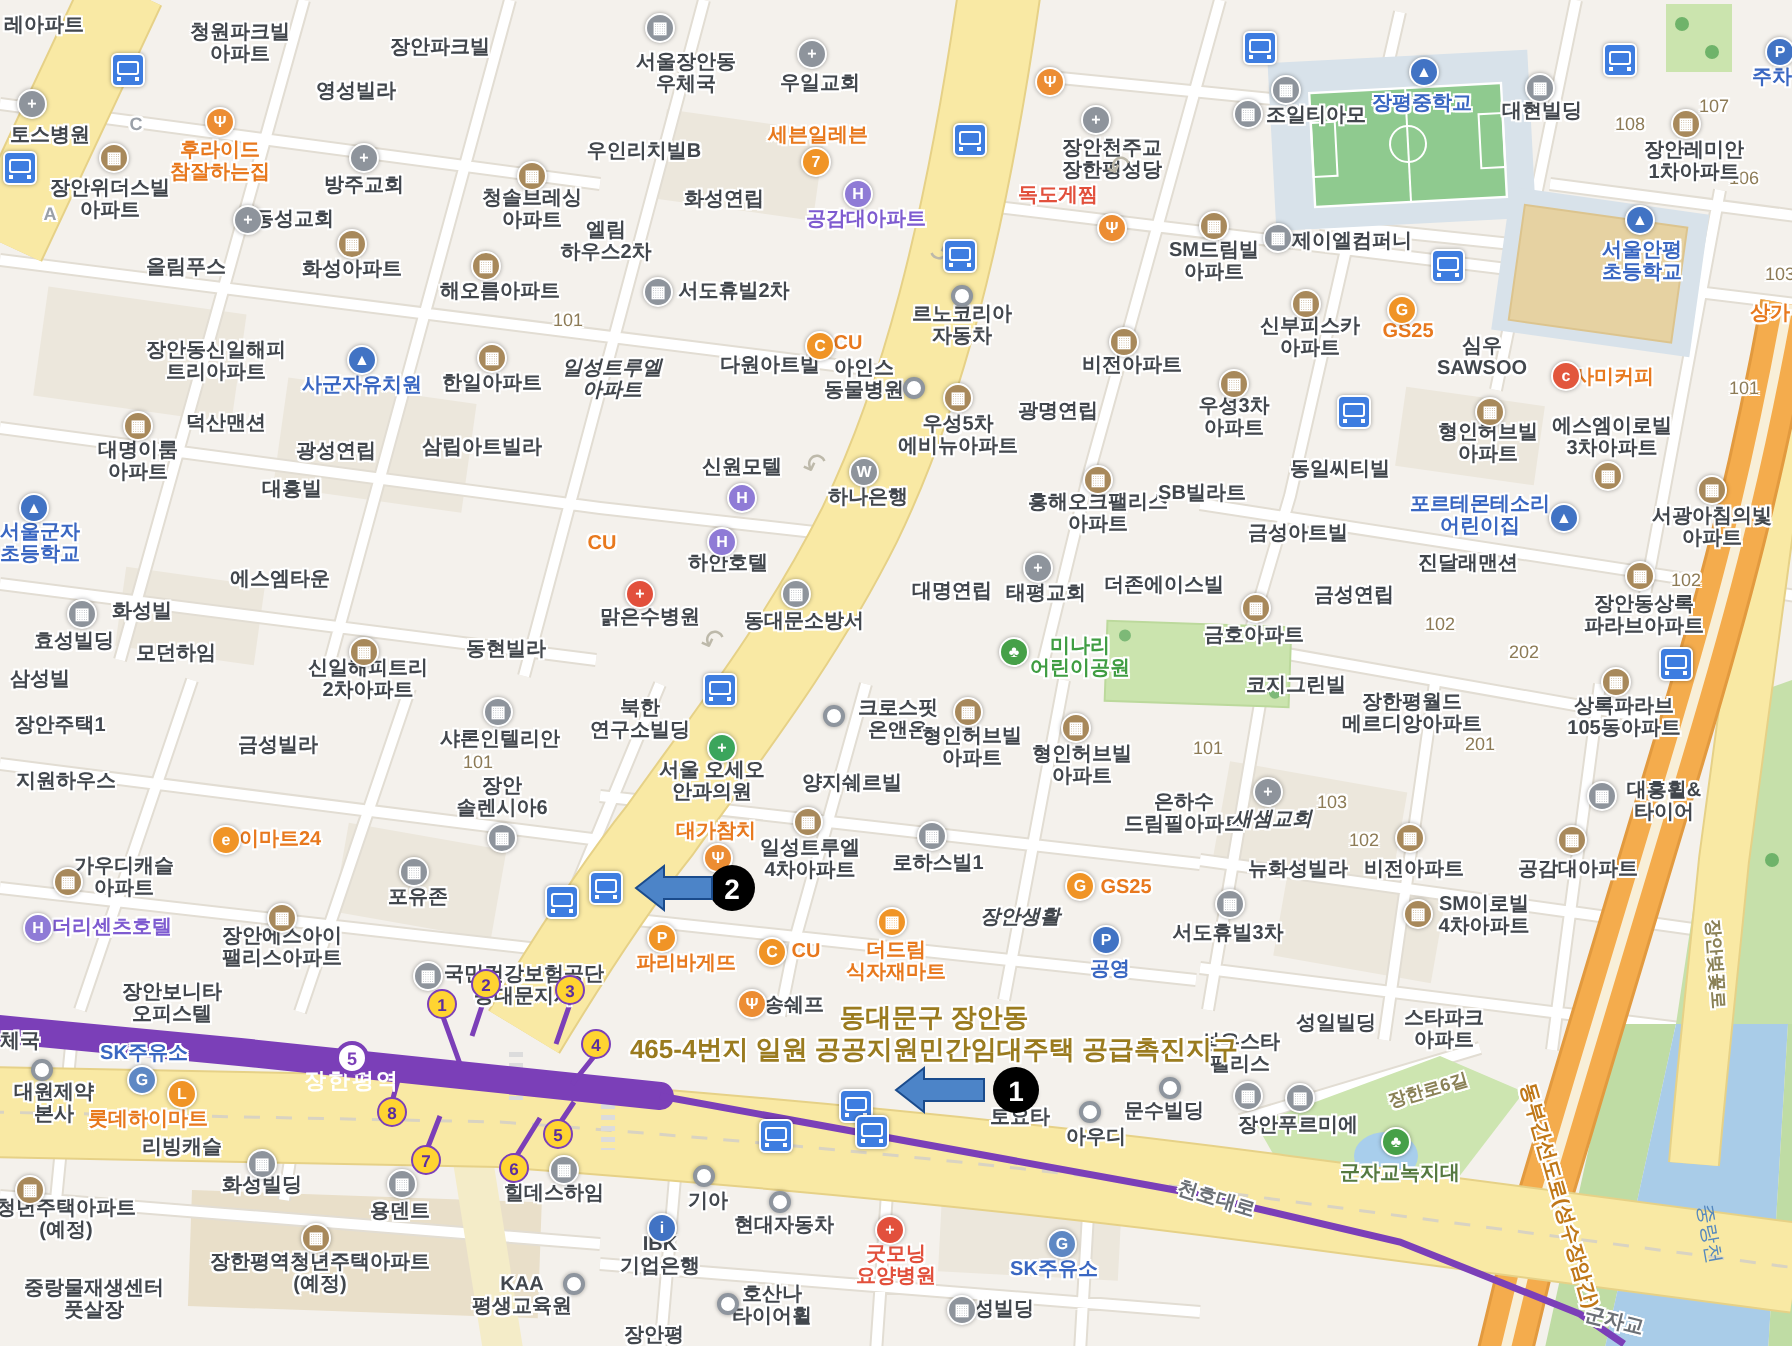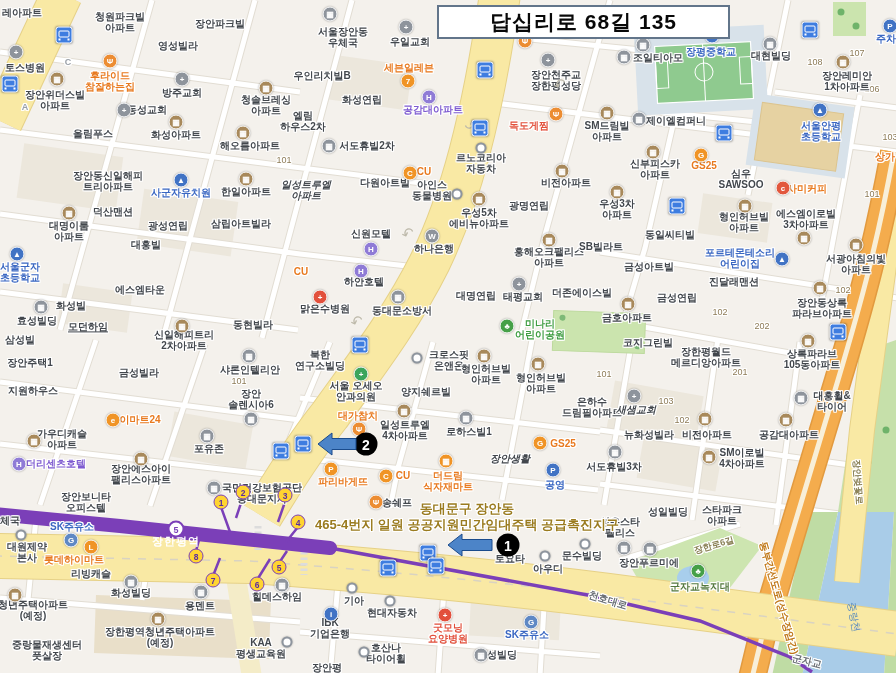--- a/index.html
+++ b/index.html
@@ -153,21 +153,21 @@
       <div class="lbl" style="left: 343px; top: 37px;">서울장안동
 우체국</div>
       <div class="lbl" style="left: 410px; top: 42px;">우일교회</div>
       <div class="lbl orange" style="left: 409px; top: 68px;">세븐일레븐</div>
       <div class="lbl" style="left: 362px; top: 100px;">화성연립</div>
       <div class="lbl purple" style="left: 433px; top: 110px;">공감대아파트</div>
       <div class="lbl" style="left: 367px; top: 146px;">서도휴빌2차</div>
       <div class="lbl" style="left: 481px; top: 163px;">르노코리아
 자동차</div>
       <div class="lbl orange" style="left: 424px; top: 172px;">CU</div>
-      <div class="lbl red" style="left: 529px; top: 126px;">독도게찜</div>
+      <div class="lbl red" style="left: 529px; top: 98px;">독도게찜</div>
       <div class="lbl" style="left: 556px; top: 80px;">장안천주교
 장한평성당</div>
       <div class="lbl" style="left: 607px; top: 131px;">SM드림빌
 아파트</div>
       <div class="lbl" style="left: 658px; top: 58px;">조일티아모</div>
       <div class="lbl blue" style="left: 711px; top: 52px;">장평중학교</div>
       <div class="lbl" style="left: 771px; top: 56px;">대현빌딩</div>
       <div class="lbl blue" style="left: 886px; top: 39px;">주차</div>
       <div class="lbl num" style="left: 857px; top: 53px;">107</div>
       <div class="lbl num" style="left: 815px; top: 62px;">108</div>
@@ -233,21 +233,21 @@
       <div class="lbl num" style="left: 843px; top: 290px;">102</div>
       <div class="lbl num" style="left: 720px; top: 312px;">102</div>
       <div class="lbl num" style="left: 762px; top: 326px;">202</div>
       <div class="lbl num" style="left: 740px; top: 372px;">201</div>
       <div class="lbl num" style="left: 666px; top: 401px;">103</div>
       <div class="lbl num" style="left: 682px; top: 420px;">102</div>
       <div class="lbl num" style="left: 604px; top: 374px;">101</div>
       <div class="lbl" style="left: 140px; top: 290px;">에스엠타운</div>
       <div class="lbl" style="left: 71px; top: 306px;">화성빌</div>
       <div class="lbl" style="left: 37px; top: 321px;">효성빌딩</div>
-      <div class="lbl" style="left: 88px; top: 327px; text-decoration: underline;">모던하임</div>
+      <div class="lbl" style="left: 88px; top: 327px;">모던하임</div>
       <div class="lbl" style="left: 253px; top: 325px;">동현빌라</div>
       <div class="lbl" style="left: 20px; top: 340px;">삼성빌</div>
       <div class="lbl" style="left: 184px; top: 340px;">신일해피트리
 2차아파트</div>
       <div class="lbl orange" style="left: 301px; top: 272px;">CU</div>
       <div class="lbl" style="left: 325px; top: 309px;">맑은수병원</div>
       <div class="lbl" style="left: 402px; top: 311px;">동대문소방서</div>
       <div class="lbl green" style="left: 540px; top: 329px;">미나리
 어린이공원</div>
       <div class="lbl" style="left: 523px; top: 297px;">태평교회</div>
@@ -536,17 +536,14 @@
       <div class="badge5" style="left: 176px; top: 529px;">5</div>
       <div class="marker" style="left: 508px; top: 545px;">1</div>
       <div class="marker" style="left: 366px; top: 444px;">2</div>
     </div>
 
   <svg id="anno" width="896" height="673" view-box="0 0 896 673">
       <path d="M448,545 L462,534 L462,539.5 L492,539.5 L492,550.5 L462,550.5 L462,556 Z" fill="#4C84C8" stroke="#1A4B8C" stroke-width="1"></path>
       <path d="M318,444 L332,433 L332,438.5 L356,438.5 L356,449.5 L332,449.5 L332,455 Z" fill="#4C84C8" stroke="#1A4B8C" stroke-width="1"></path>
     </svg>
 
-  <div id="titlebox">
-    <span>답십리로 68길 135</span>
-  </div>
 
 </div>
 
 </body></html>

